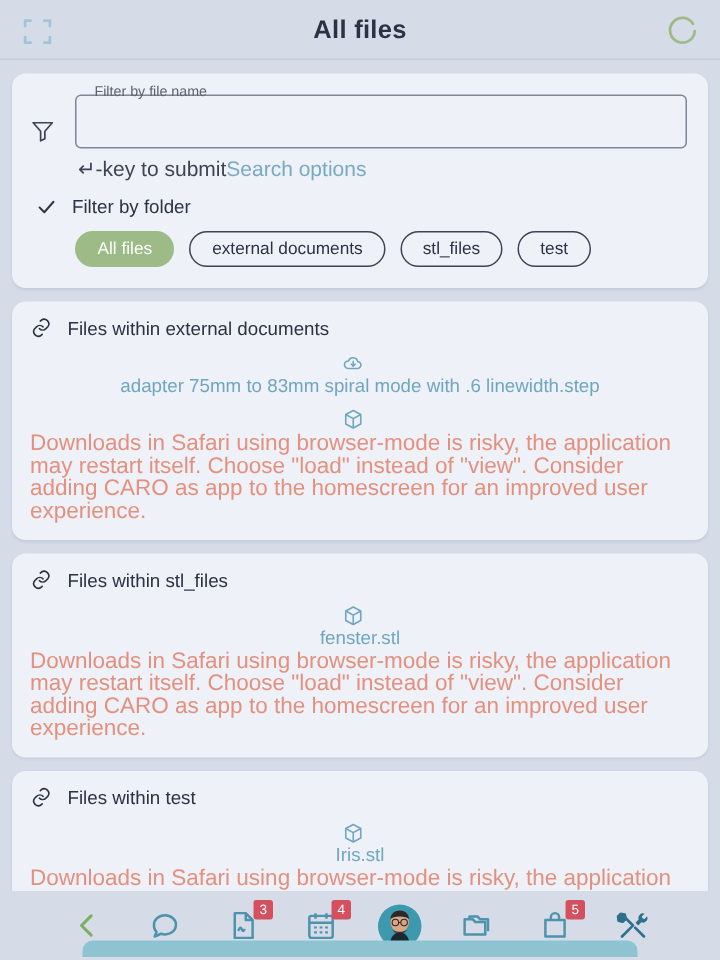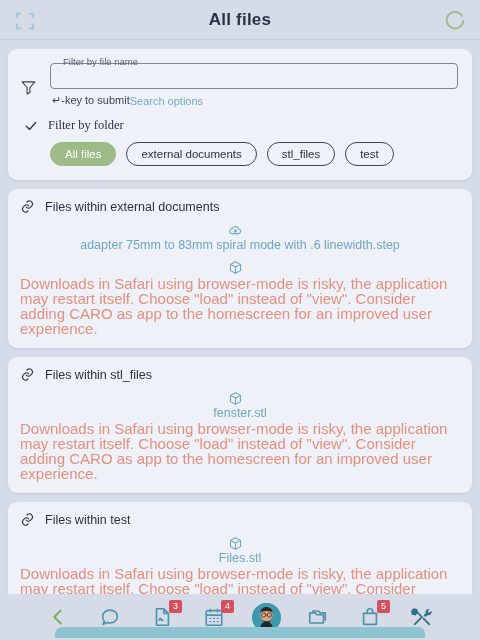--- a/index.html
+++ b/index.html
@@ -50,21 +50,21 @@
   .filter-card { padding: 14px 14px 14px 12px; }
   .filter-row { display: flex; align-items: flex-start; }
   .funnel-wrap { width: 30px; padding-top: 16px; flex: none; }
   .funnel-icon { width: 17px; height: 17px; display: block; }
   .field-col { flex: 1; }
 
   .outlined {
     position: relative;
     border: 1px solid #7e8796;
     border-radius: 4px;
-    height: 26px;
+    height: 36px;
     background: transparent;
   }
   .outlined legend {
     margin-left: 8px;
     padding: 0 4px;
     font-size: 9.5px;
     color: #5c6472;
     line-height: 1;
   }
   .outlined fieldset { border: 0; }
@@ -72,29 +72,28 @@
     position: absolute; top: 0; left: 0;
     width: 100%; height: 32px;
     border: 0; outline: none; background: transparent;
     font-family: "Liberation Sans", sans-serif;
     font-size: 12px; color: #2b3245;
     padding: 0 9px;
   }
   .hint-row {
     display: flex; align-items: center;
     margin-top: 5px; padding-left: 2px;
-    font-size: 11px;
+    font-size: 14px;
   }
   .hint-text { color: #3d4454; }
   .hint-link { color: #7aa9c4; cursor: pointer; }
 
   .folder-row {
     display: flex; align-items: center;
     margin-top: 11px;
-    font-family: Liberation Serif, serif;
   }
   .check-icon { width: 14px; height: 14px; margin-left: 4px; margin-right: 10px; flex: none; }
   .folder-label { font-size: 12.5px; color: #2b3245; }
 
   .chips { display: flex; align-items: center; gap: 10px; margin-top: 9px; padding-left: 30px; }
   .chip {
     height: 24px; padding: 0 14px;
     border-radius: 13px;
     border: 1px solid #3d4454;
     display: flex; align-items: center; justify-content: center;
@@ -264,21 +263,21 @@
         <path d="M14 11a5 5 0 0 0-7 0l-2 2a5 5 0 0 0 7 7l1-1"></path>
       </svg>
       <span class="group-title">Files within test</span>
     </div>
 
     <div class="file-row">
       <svg class="file-icon" viewBox="0 0 24 24" fill="none" stroke="#6fa6c0" stroke-width="1.7" stroke-linejoin="round">
         <path d="M12 2.7l8 4.3v10l-8 4.3-8-4.3V7z"></path>
         <path d="M4 7l8 4.3L20 7M12 11.3V21"></path>
       </svg>
-      <span class="file-name">Files.stl</span>
+      <span class="file-name">Iris.stl</span>
     </div>
 
     <div class="warn">Downloads in Safari using browser-mode is risky, the application may restart itself. Choose "load" instead of "view". Consider adding CARO as app to the homescreen for an improved user experience.</div>
   </div>
 
 </div>
 
 <div class="navbar">
 
   <div class="nav-item">

